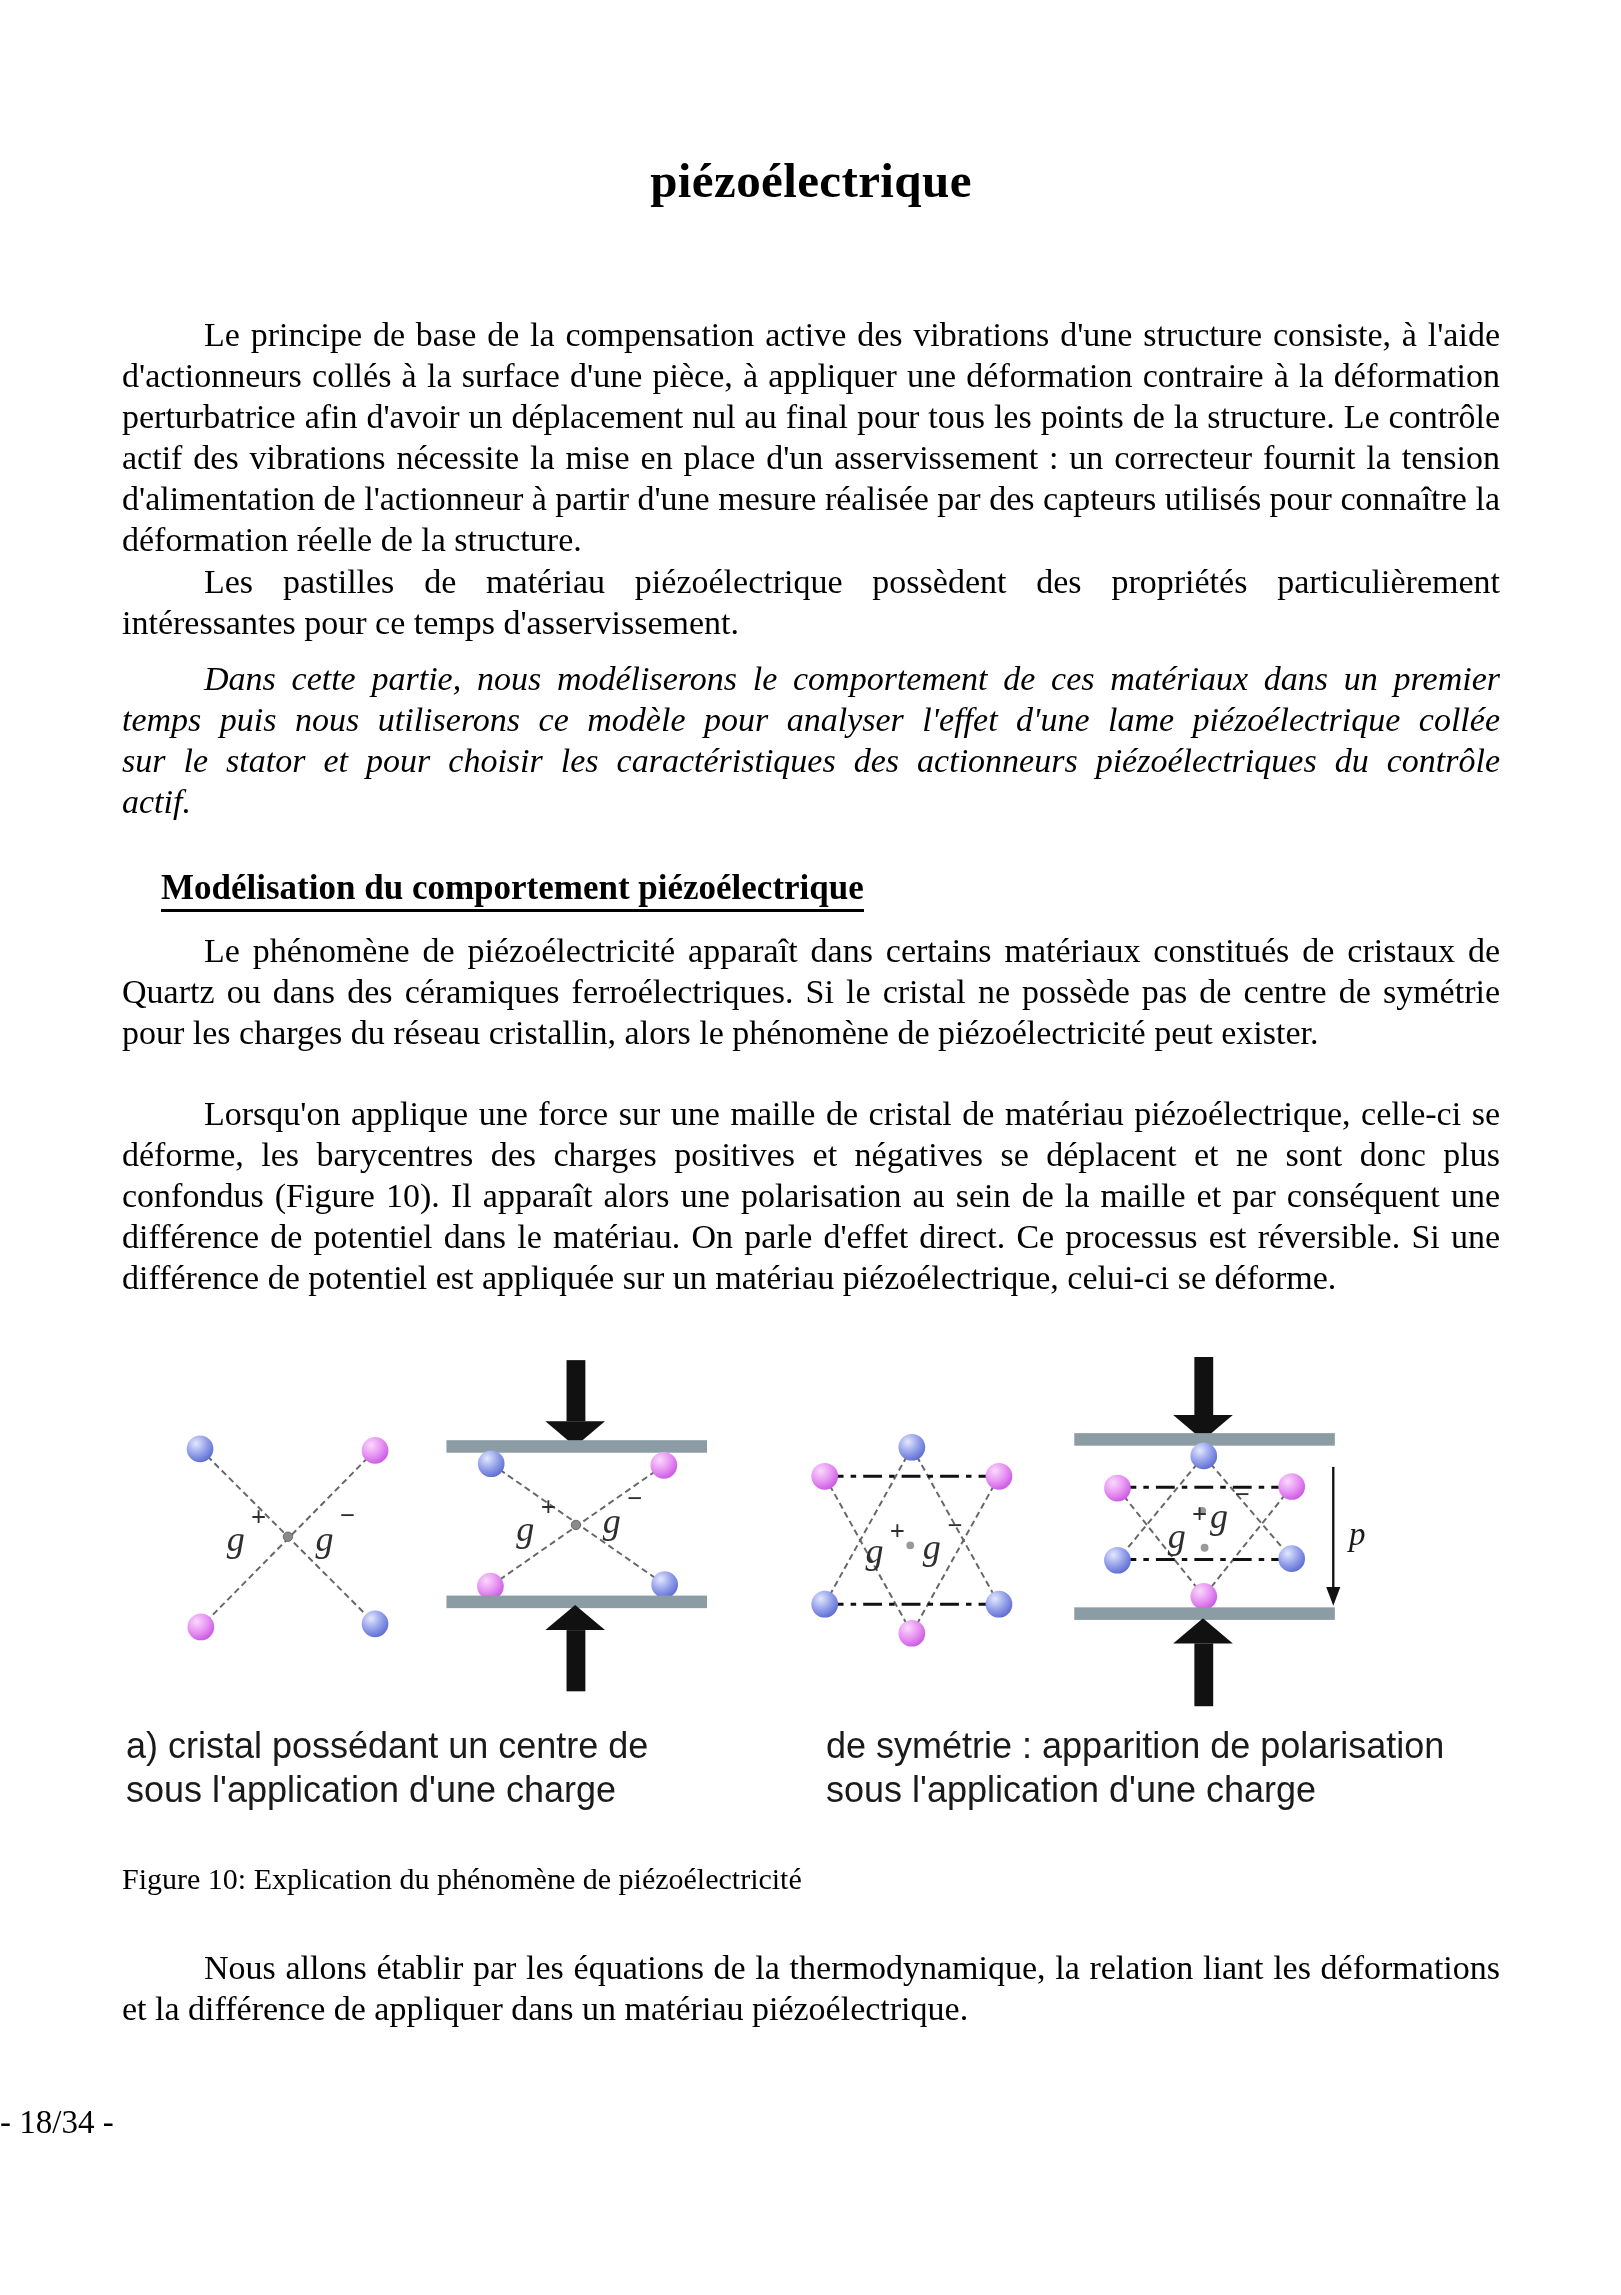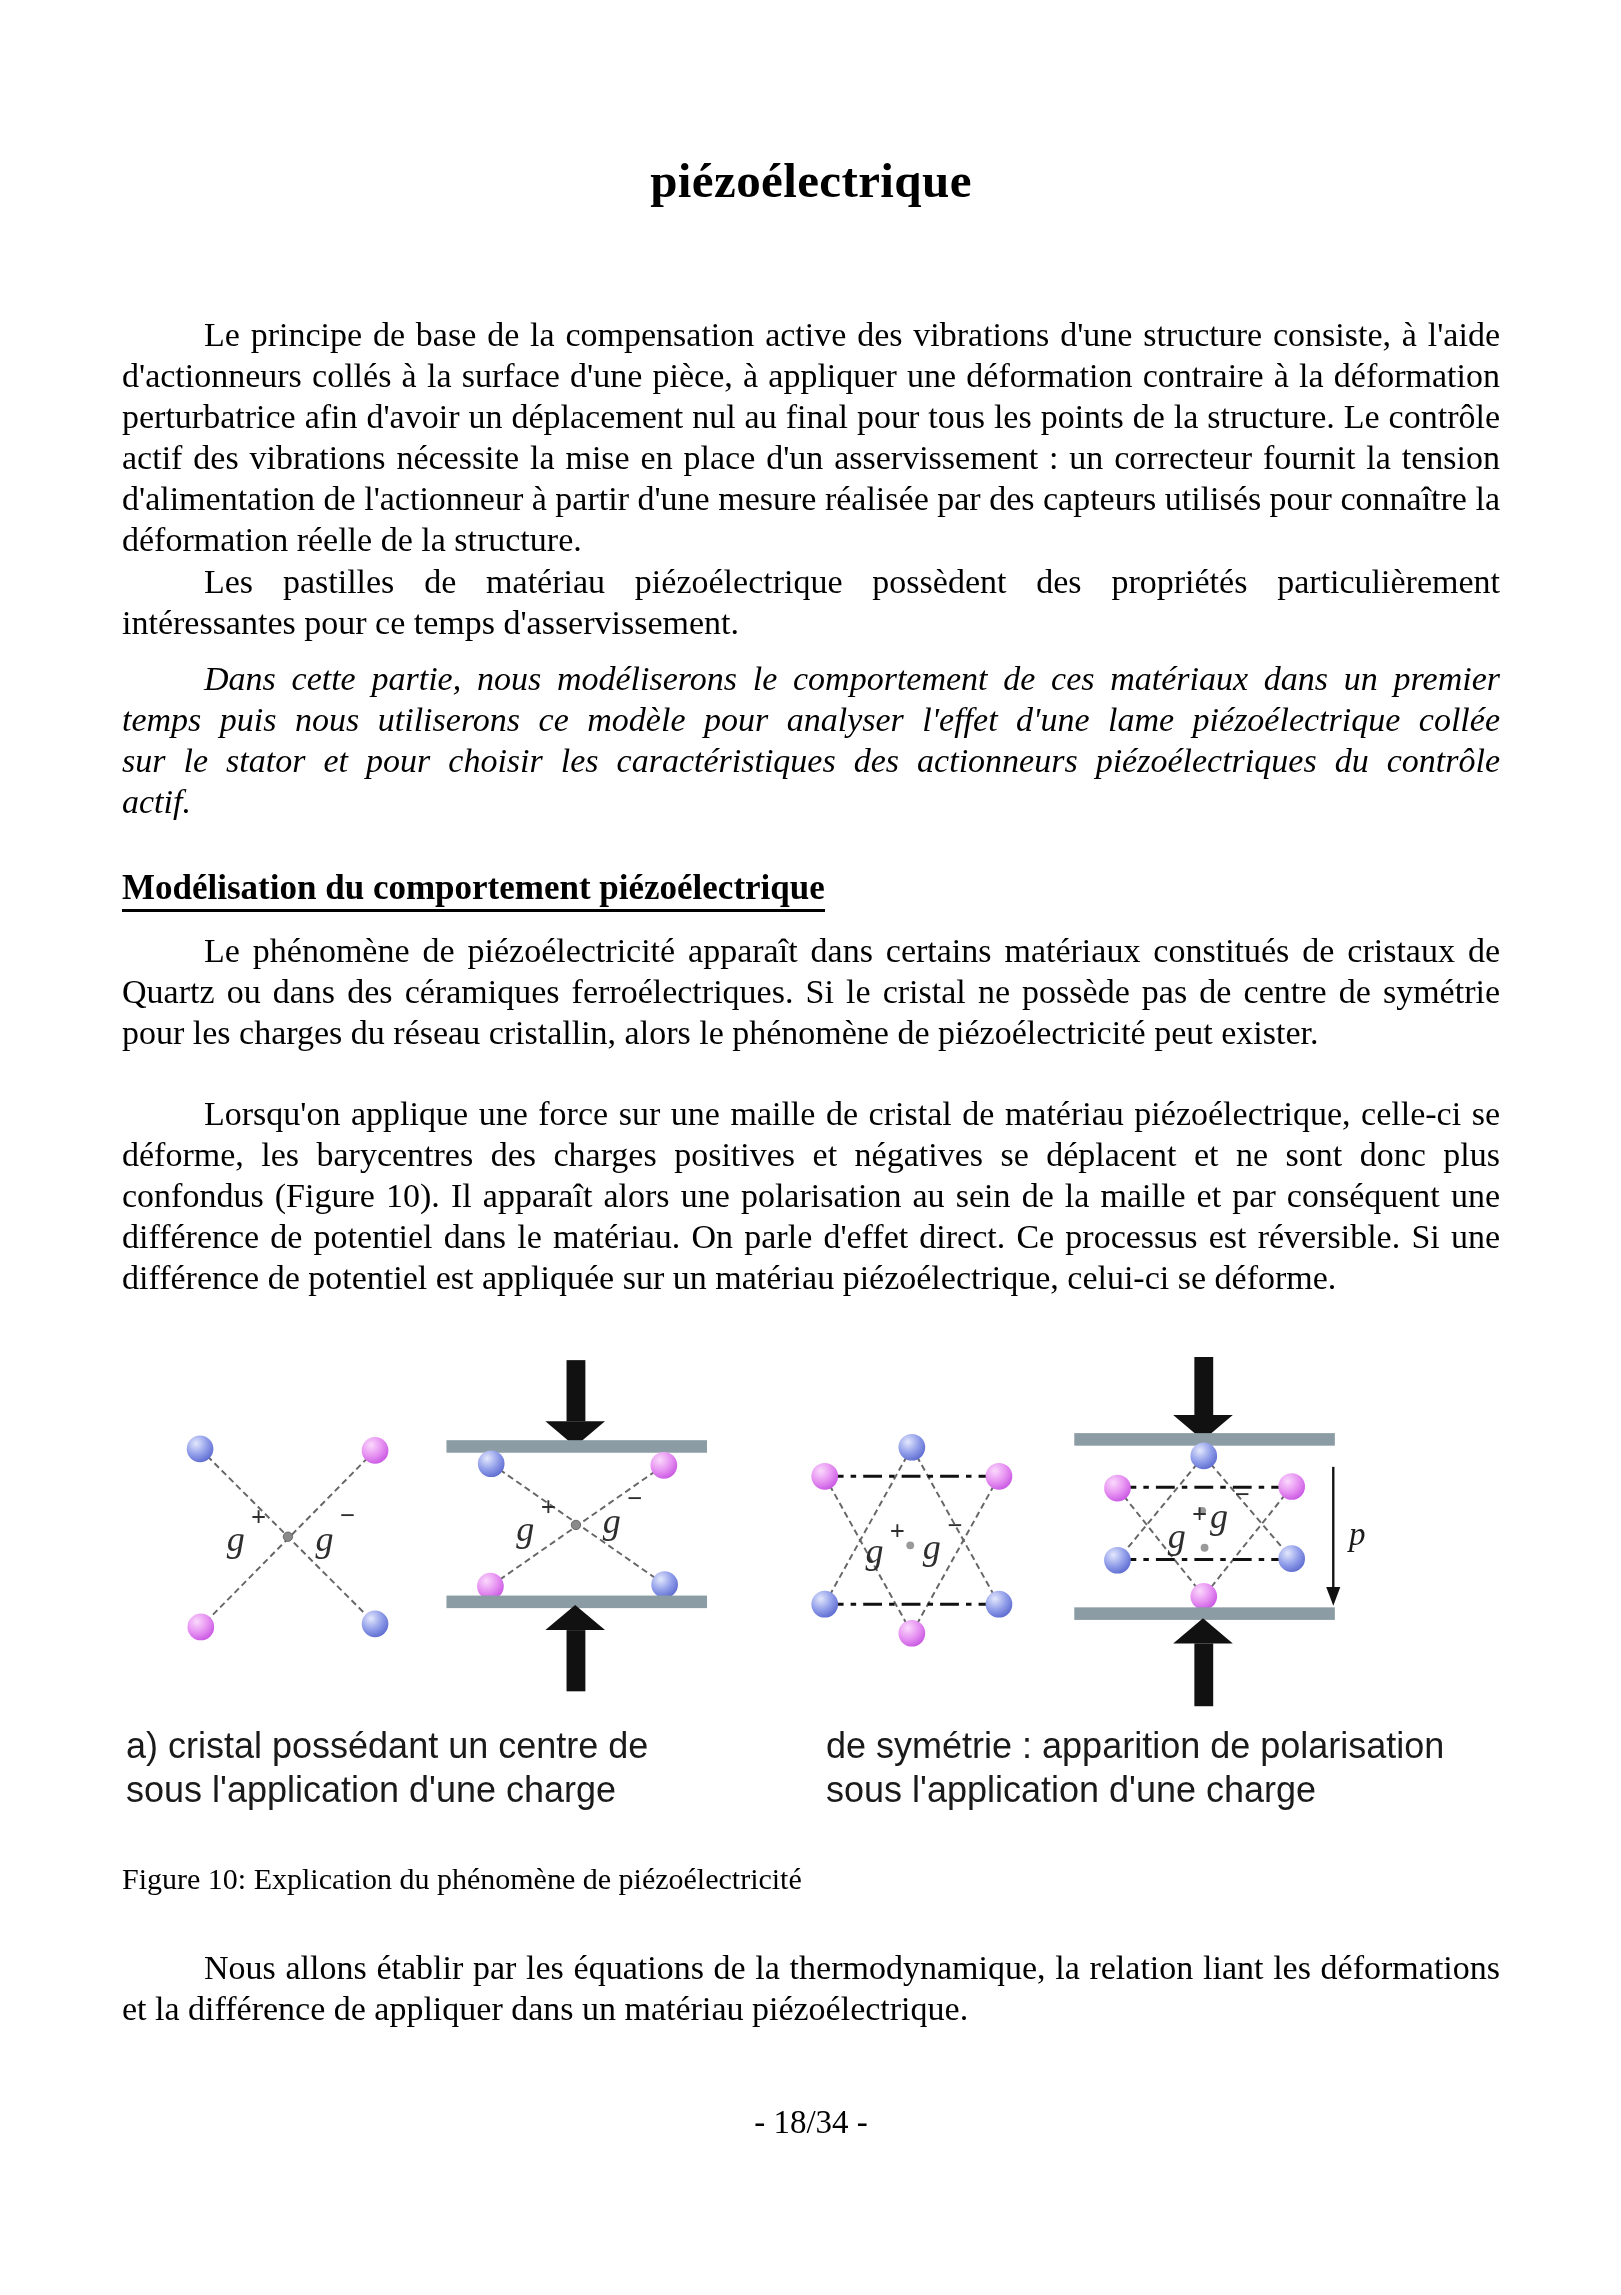--- a/index.html
+++ b/index.html
@@ -23,38 +23,38 @@
     font-size:34px; line-height:41px;
     text-align:justify;
     text-indent:82px;
   }
   .italic{font-style:italic; word-spacing:5.5px;}
   .section-heading{
     left:122px; top:867px; width:1378px;
     font-size:35px; font-weight:bold; line-height:41px;
   }
   .section-heading span{
-    border-bottom:3.1px solid #000; padding-bottom:2.4px;
+    border-bottom:3.1px solid #000; padding-bottom:2.4px;margin-left:39px;
   }
   .figure-area{ left:122px; top:1357px; width:1378px; height:361px; }
   .fig-caption-col{
     font-family:"Liberation Sans", sans-serif;
     font-size:36px; line-height:44px; color:#1a1a1a;
   }
   .cap-a{ left:126px; top:1724px; width:754px; }
   .cap-b{ left:826px; top:1724px; width:675px; }
   .figure-caption{
     left:122px; top:1861px; width:1378px;
     font-size:30px; line-height:36px;
     padding-right:165px; box-sizing:border-box;
   }
   .closing-par{ top:1947px; }
   .page-footer{
     left:0; top:2104px; width:1622px;
-    font-size:33px; text-align:center;
+    font-size:33px; 
   }
   .p1{top:314px;} .p2{top:561px;} .p3{top:658px;}
   .p4{top:930px;} .p5{top:1093px;}
   svg text{ font-family:"Liberation Serif", serif; }
   .glabel{ font-style:italic; font-size:46px; fill:#2e2e2e; }
   .gsign{ font-size:34px; font-weight:bold; fill:#2e2e2e; }
   .plabel{ font-style:italic; font-size:42px; fill:#1a1a1a; }
 </style>
 </head>
 <body>

